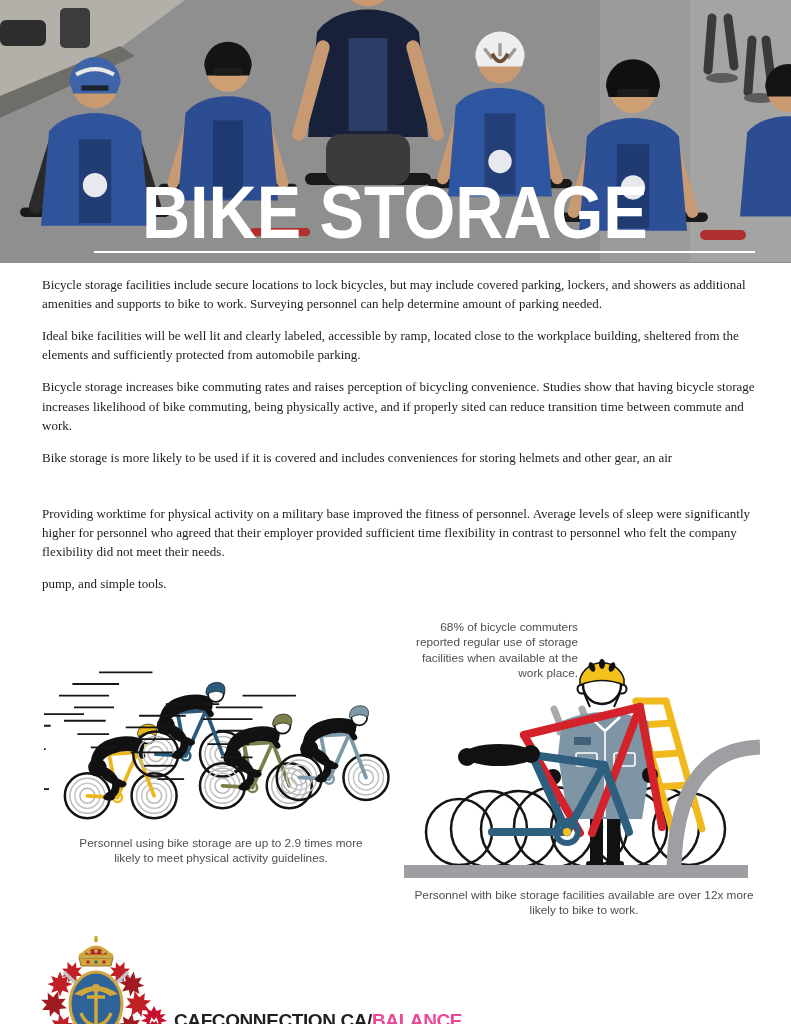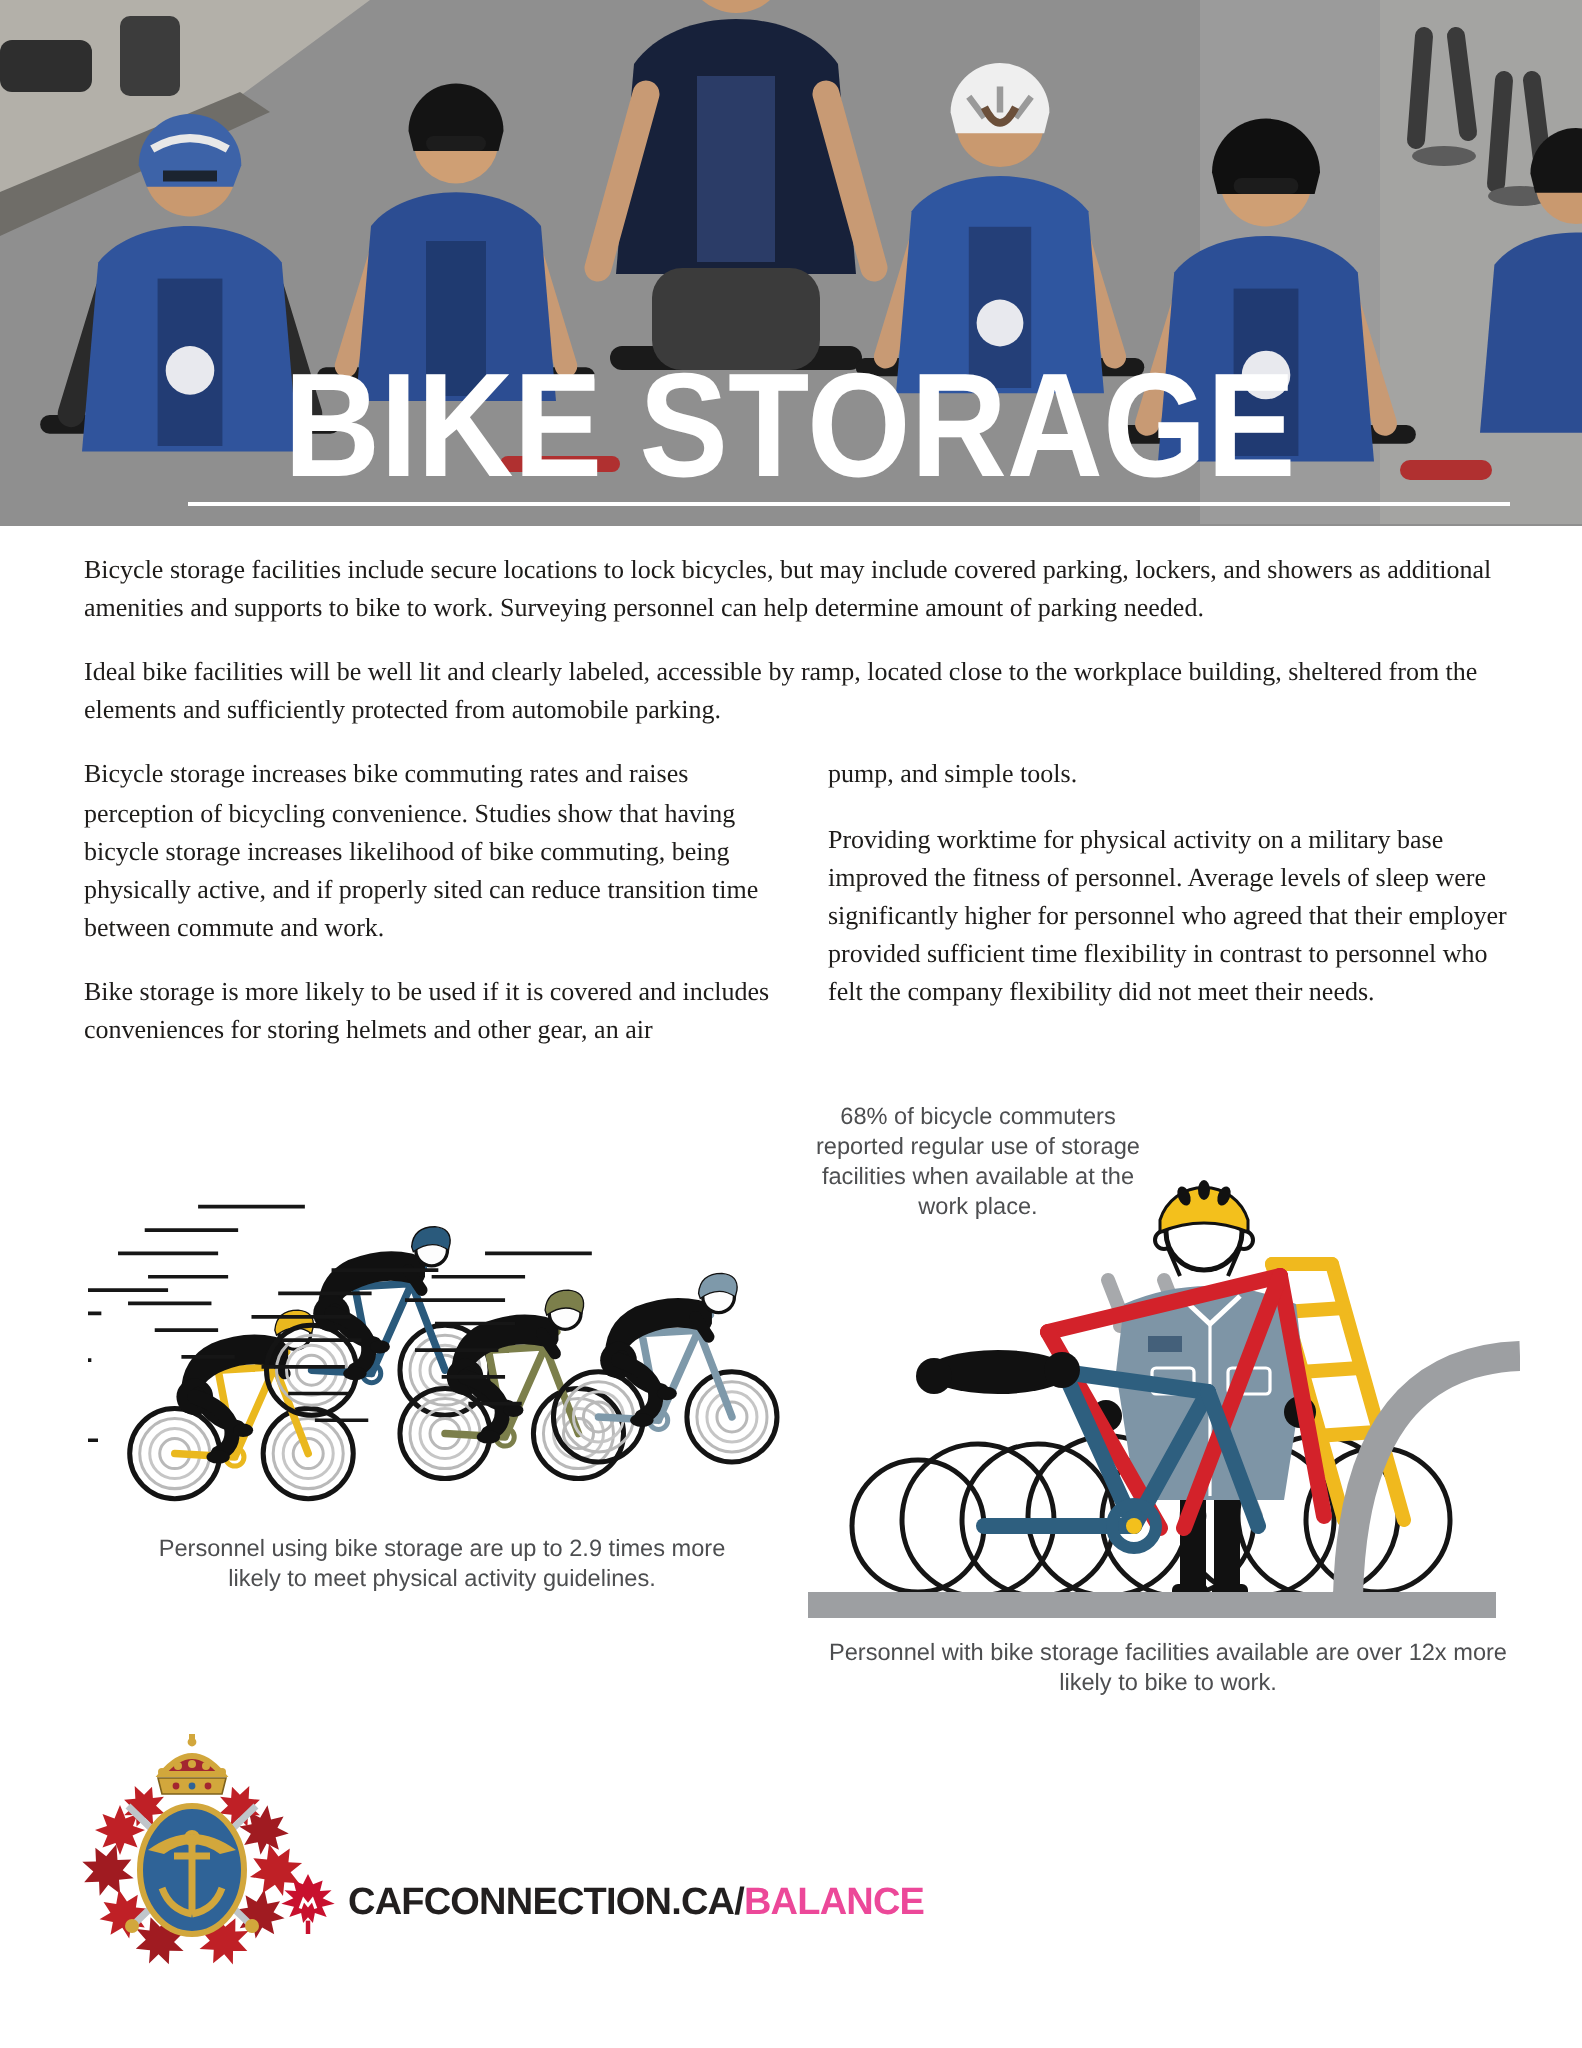--- a/index.html
+++ b/index.html
@@ -17,33 +17,33 @@
     transform:scaleX(.9);transform-origin:left bottom;white-space:nowrap;
   }
   .hero-underline{position:absolute;left:94px;right:36px;bottom:10px;height:2px;background:#ffffff;}
   
   .content{padding:12px 29px 0 42px;}
   .content p{margin:0 0 13px 0;font-size:13px;line-height:1.47;}
   .benefits-heading{
     margin:4px 0 6px 0;font-family:"Liberation Sans", sans-serif;
     font-size:21px;font-weight:bold;color:#44576b;letter-spacing:.3px;
   }
-  .cols{display:flex;gap:24px;}
+  .cols{display:flex;gap:24px;flex-direction:column;}
   .cols .col{flex:1;}
   
   .graphics{position:relative;height:320px;margin-top:8px;}
   .fig{position:absolute;}
   .caption,.stat{
     font-family:"Liberation Sans", sans-serif;color:#4d4e50;
     font-size:11.8px;line-height:1.28;
   }
   .caption{text-align:center;}
   #racing-fig{left:44px;top:45px;}
   #racing-caption{left:70px;top:222px;width:302px;}
-  #stat-text{left:400px;top:6px;width:178px;text-align:center;position:absolute;}
+  #stat-text{left:400px;top:6px;width:178px;text-align:right;position:absolute;}
   #rack-fig{left:404px;top:23px;}
   #rack-caption{left:414px;top:274px;width:340px;}
   
   .footer{position:relative;height:150px;}
   #crest{position:absolute;left:40px;top:2px;}
   .wordmark{
     position:absolute;left:140px;top:72px;display:flex;align-items:center;gap:6px;
     font-family:"Liberation Sans", sans-serif;font-weight:bold;
     font-size:19px;letter-spacing:-.4px;white-space:nowrap;
   }
@@ -147,22 +147,22 @@
 
 <div class="content">
   <p>Bicycle storage facilities include secure locations to lock bicycles, but may include covered parking, lockers, and showers as additional amenities and supports to bike to work. Surveying personnel can help determine amount of parking needed.</p>
   <p>Ideal bike facilities will be well lit and clearly labeled, accessible by ramp, located close to the workplace building, sheltered from the elements and sufficiently protected from automobile parking.</p>
   <div class="cols">
     <div class="col">
       <p>Bicycle storage increases bike commuting rates and raises perception of bicycling convenience. Studies show that having bicycle storage increases likelihood of bike commuting, being physically active, and if properly sited can reduce transition time between commute and work.</p>
       <p>Bike storage is more likely to be used if it is covered and includes conveniences for storing helmets and other gear, an air</p>
     </div>
     <div class="col">
+      <p>Providing worktime for physical activity on a military base improved the fitness of personnel. Average levels of sleep were significantly higher for personnel who agreed that their employer provided sufficient time flexibility in contrast to personnel who felt the company flexibility did not meet their needs.</p>
       <p>pump, and simple tools.</p>
-      <p>Providing worktime for physical activity on a military base improved the fitness of personnel. Average levels of sleep were significantly higher for personnel who agreed that their employer provided sufficient time flexibility in contrast to personnel who felt the company flexibility did not meet their needs.</p>
     </div>
   </div>
 </div>
 
 <div class="graphics">
 
   <svg id="racing-fig" class="fig" width="352" height="176" viewBox="0 0 422 211" aria-hidden="true">
     <defs>
       <g id="racer">
         <g stroke="#161616" stroke-width="2.2">

